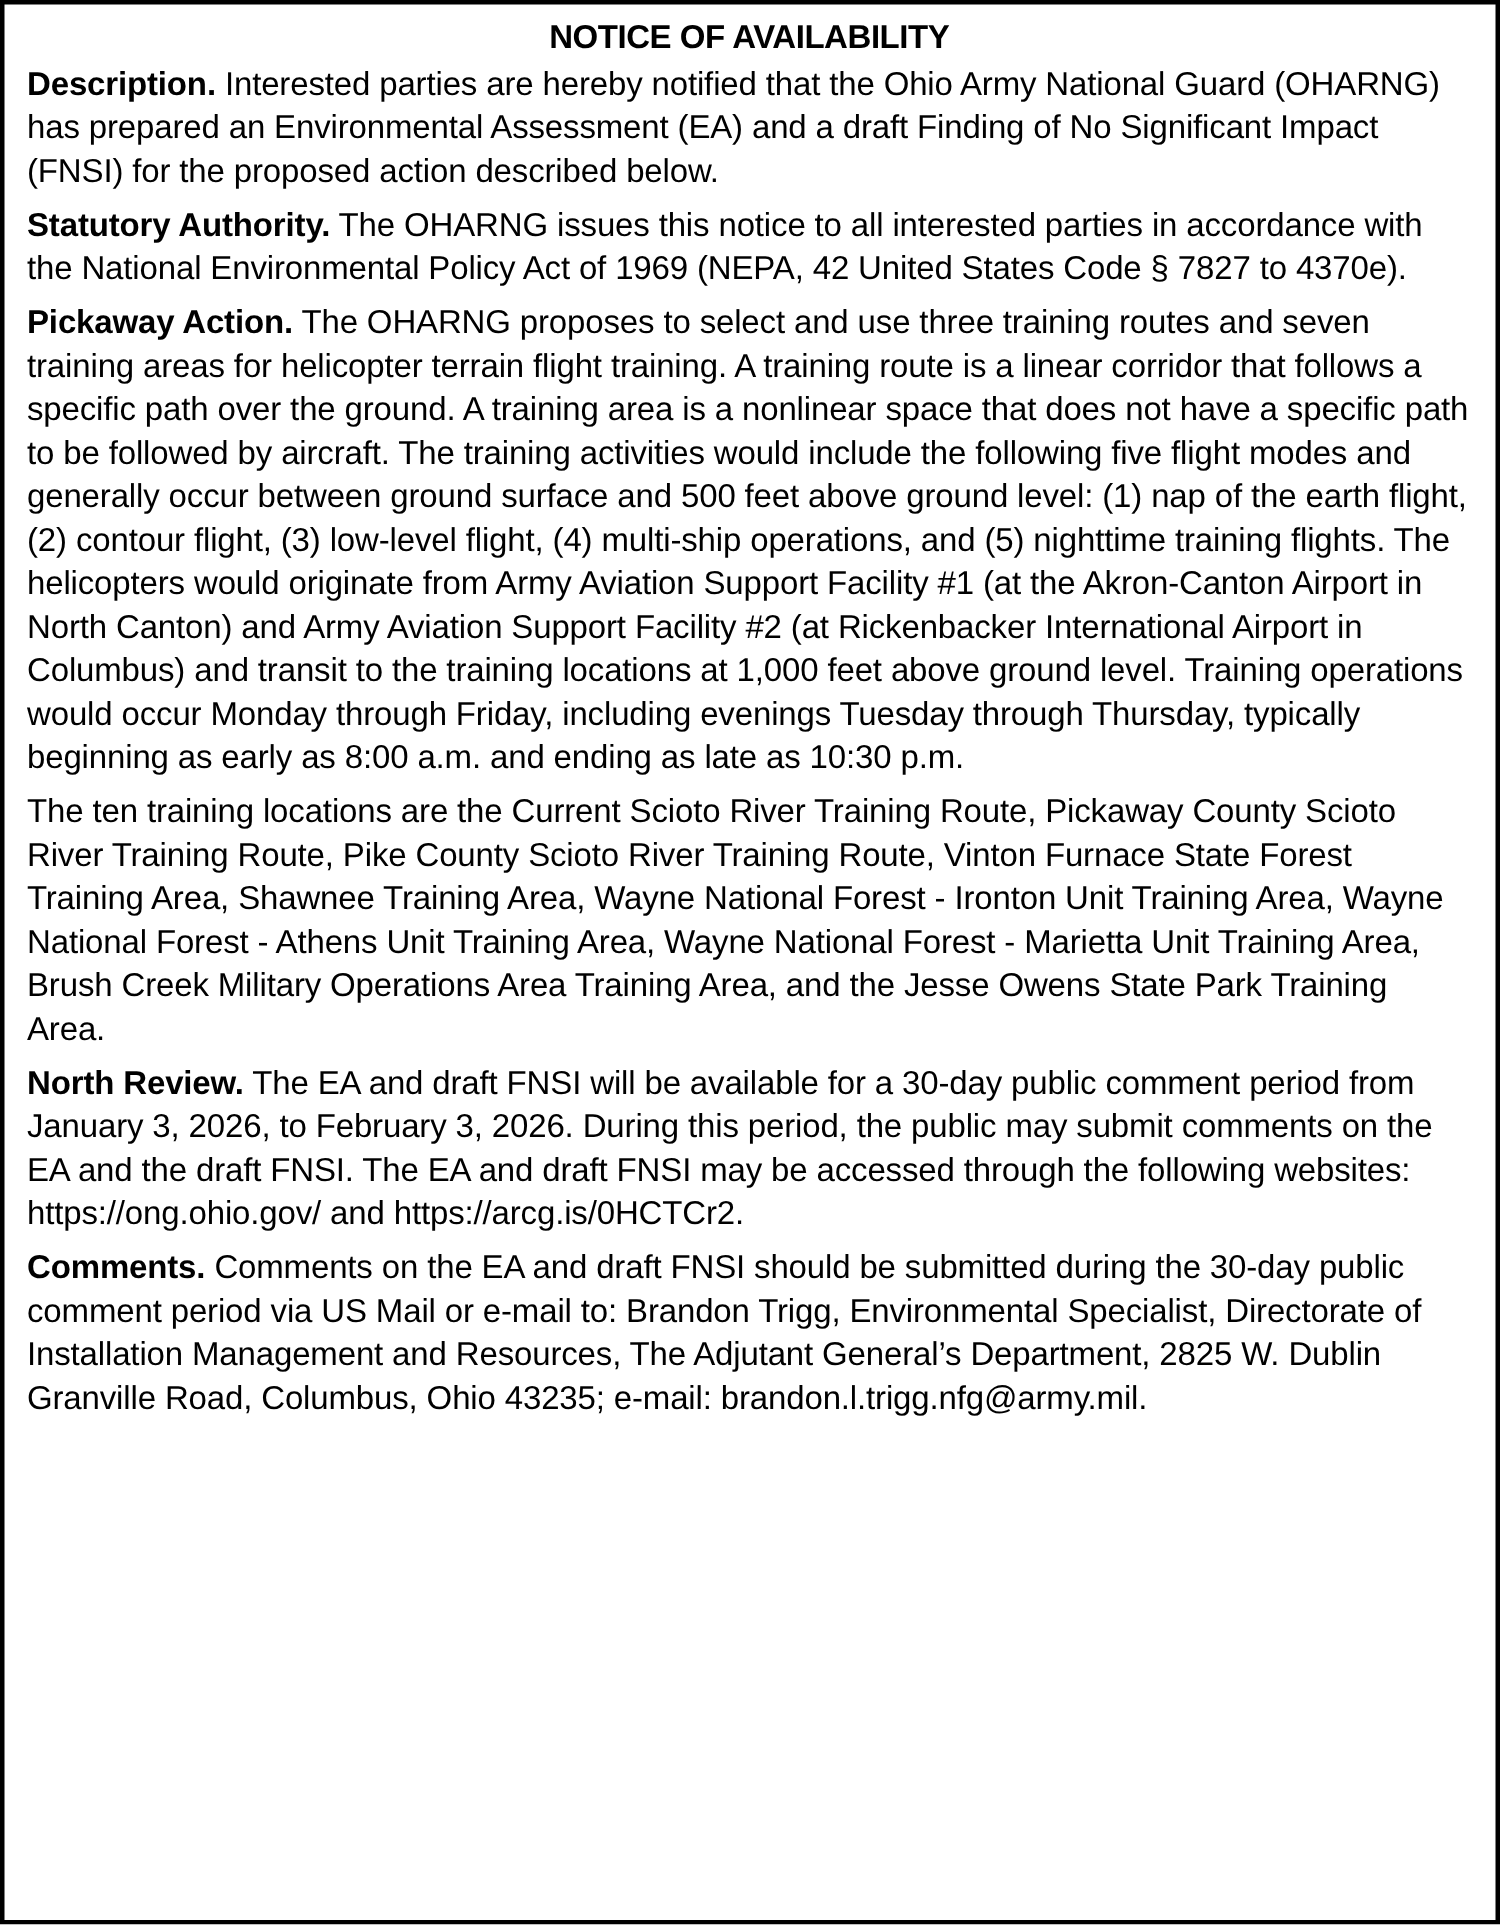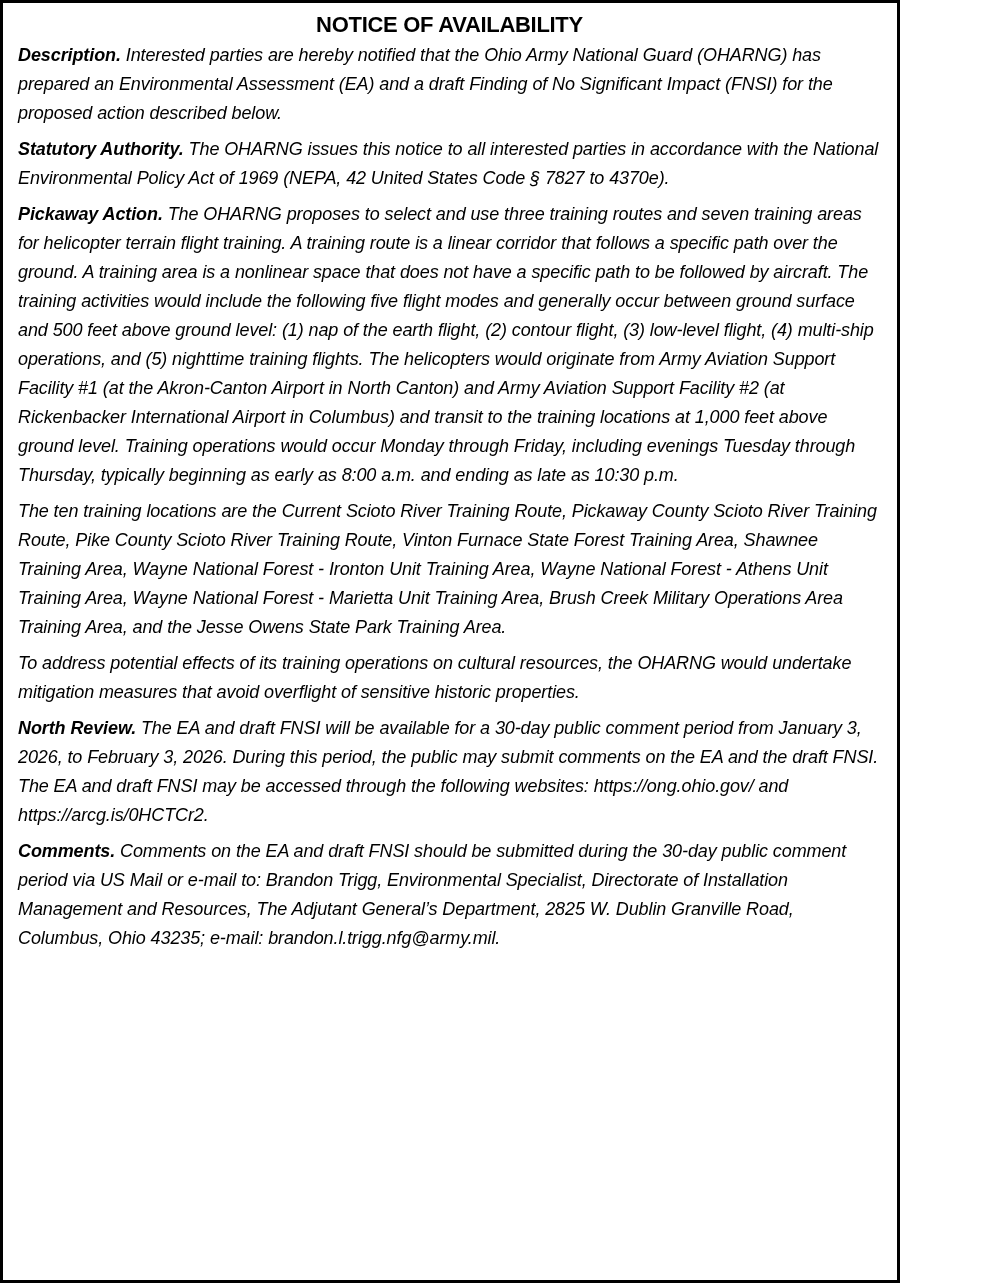--- a/index.html
+++ b/index.html
@@ -2,21 +2,21 @@
 <html><head>
 <meta charset="utf-8">
 <style>
   html, body {
     margin: 0;
     padding: 0;
     background: #ffffff;
   }
   .doc {
     position: relative;
-    width: 900px;
+    width: 1000px;
     height: 1283px;
     box-sizing: border-box;
     border: 3px solid #000000;
     background: #ffffff;
     color: #000000;
     font-family: "Liberation Sans", sans-serif;
     padding: 7px 16px 0 15px;
     overflow: hidden;
   }
   .notice-heading {
@@ -30,25 +30,24 @@
   .notice-title {
     font-size: 25px;
     line-height: 30px;
     font-weight: bold;
     text-align: center;
     letter-spacing: -0.3px;
     max-width: 960px;
     margin: 0 auto 6px auto;
   }
   p.body-para {
-    font-size: 18px;
+    font-size: 22px;
     line-height: 29px;
     margin: 0 0 7px 0;
     letter-spacing: -0.1px;
-    font-style: italic;
   }
   p.body-para b.lead {
     font-weight: bold;
   }
   p.body-para b.lead:empty {
     display: none;
   }
 </style>
 </head>
 <body>
@@ -71,24 +70,20 @@
   <p class="body-para">
     <b class="lead">Pickaway Action.</b>
     <span>The OHARNG proposes to select and use three training routes and seven training areas for helicopter terrain flight training. A training route is a linear corridor that follows a specific path over the ground. A training area is a nonlinear space that does not have a specific path to be followed by aircraft. The training activities would include the following five flight modes and generally occur between ground surface and 500 feet above ground level: (1) nap of the earth flight, (2) contour flight, (3) low-level flight, (4) multi-ship operations, and (5) nighttime training flights. The helicopters would originate from Army Aviation Support Facility #1 (at the Akron-Canton Airport in North Canton) and Army Aviation Support Facility #2 (at Rickenbacker International Airport in Columbus) and transit to the training locations at 1,000 feet above ground level. Training operations would occur Monday through Friday, including evenings Tuesday through Thursday, typically beginning as early as 8:00 a.m. and ending as late as 10:30 p.m.</span>
   </p>
 
   <p class="body-para">
     
     <span>The ten training locations are the Current Scioto River Training Route, Pickaway County Scioto River Training Route, Pike County Scioto River Training Route, Vinton Furnace State Forest Training Area, Shawnee Training Area, Wayne National Forest - Ironton Unit Training Area, Wayne National Forest - Athens Unit Training Area, Wayne National Forest - Marietta Unit Training Area, Brush Creek Military Operations Area Training Area, and the Jesse Owens State Park Training Area.</span>
   </p>
 
-  <p class="body-para">
-    
-    <span>To address potential effects of its training operations on cultural resources, the OHARNG would undertake mitigation measures that avoid overflight of sensitive historic properties.</span>
-  </p>
 
   <p class="body-para">
     <b class="lead">North Review.</b>
     <span>The EA and draft FNSI will be available for a 30-day public comment period from January 3, 2026, to February 3, 2026. During this period, the public may submit comments on the EA and the draft FNSI. The EA and draft FNSI may be accessed through the following websites: https://ong.ohio.gov/ and https://arcg.is/0HCTCr2.</span>
   </p>
 
   <p class="body-para">
     <b class="lead">Comments.</b>
     <span>Comments on the EA and draft FNSI should be submitted during the 30-day public comment period via US Mail or e-mail to: Brandon Trigg, Environmental Specialist, Directorate of Installation Management and Resources, The Adjutant General’s Department, 2825 W. Dublin Granville Road, Columbus, Ohio 43235; e-mail: brandon.l.trigg.nfg@army.mil.</span>
   </p>

